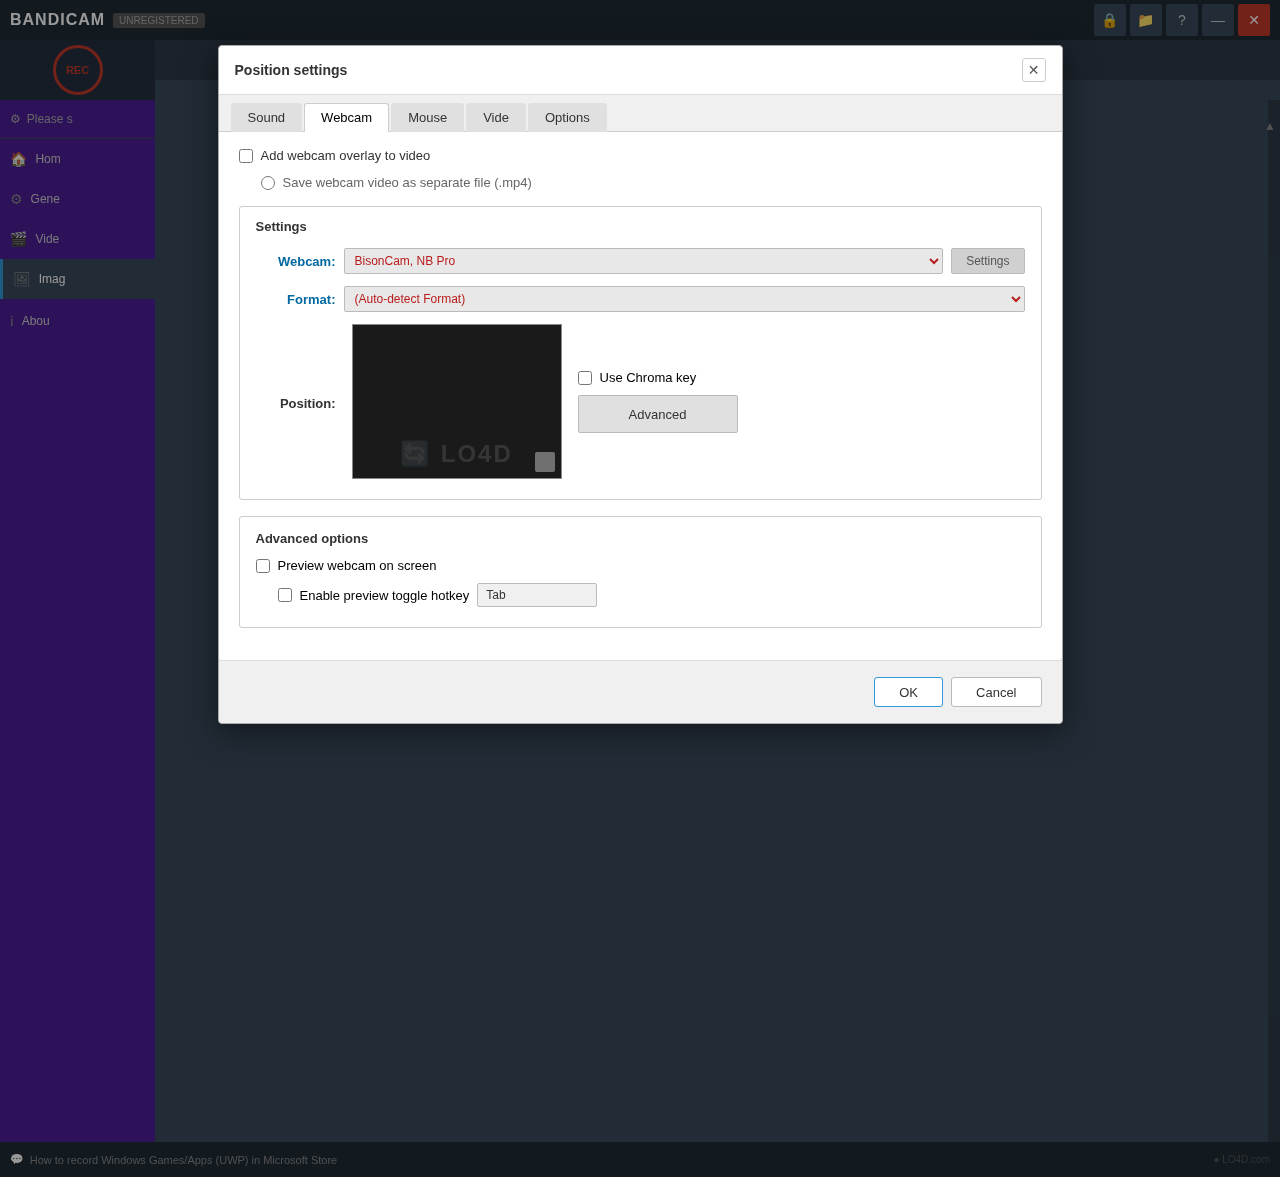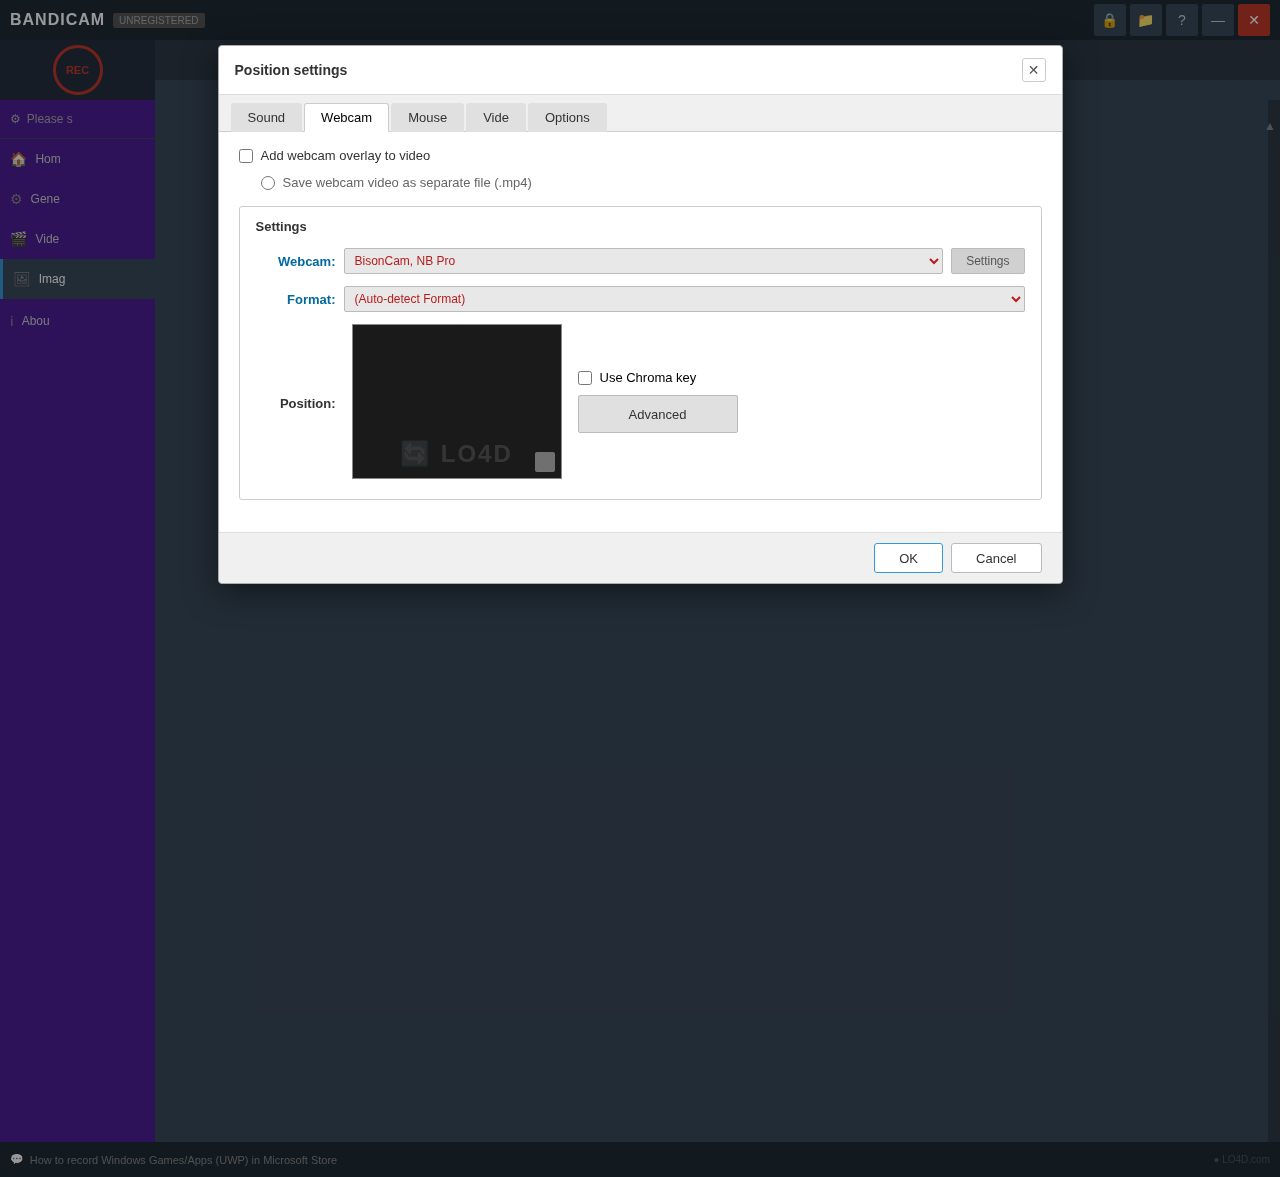--- a/index.html
+++ b/index.html
@@ -438,21 +438,21 @@
       border: 1px solid #bbb;
       background: #f0f0f0;
       padding: 0 8px;
       font-size: 12px;
       color: #333;
       border-radius: 2px;
     }
 
     
     .dialog-footer {
-      padding: 10px 20px;
+      padding: 16px 20px;
       background: #f0f0f0;
       display: flex;
       justify-content: flex-end;
       gap: 8px;
       border-top: 1px solid #ddd;
       border-radius: 0 0 4px 4px;
     }
     .footer-btn {
       height: 30px;
       padding: 0 24px;
@@ -617,20 +617,35 @@
             <div class="chroma-row">
               <input type="checkbox" id="chromaKey" style="">
               <label for="chromaKey">Use Chroma key</label>
             </div>
             <button class="advanced-btn">Advanced</button>
           </div>
         </div>
 
       </div>
 
+      <div class="adv-options">
+        <div class="adv-options-title">Advanced options</div>
+
+        <div class="adv-checkbox-row">
+          <input type="checkbox" id="previewWebcam" style="">
+          <label for="previewWebcam">Preview webcam on screen</label>
+        </div>
+
+        <div class="adv-sub-row">
+          <input type="checkbox" id="toggleHotkey" style="">
+          <label for="toggleHotkey">Enable preview toggle hotkey</label>
+          <input type="text" class="hotkey-field" value="Tab" style="">
+        </div>
+
+      </div>
 
     </div>
 
     <div class="dialog-footer">
       <button class="footer-btn ok-btn">OK</button>
       <button class="footer-btn cancel-btn">Cancel</button>
     </div>
 
   </div>
 </div>

